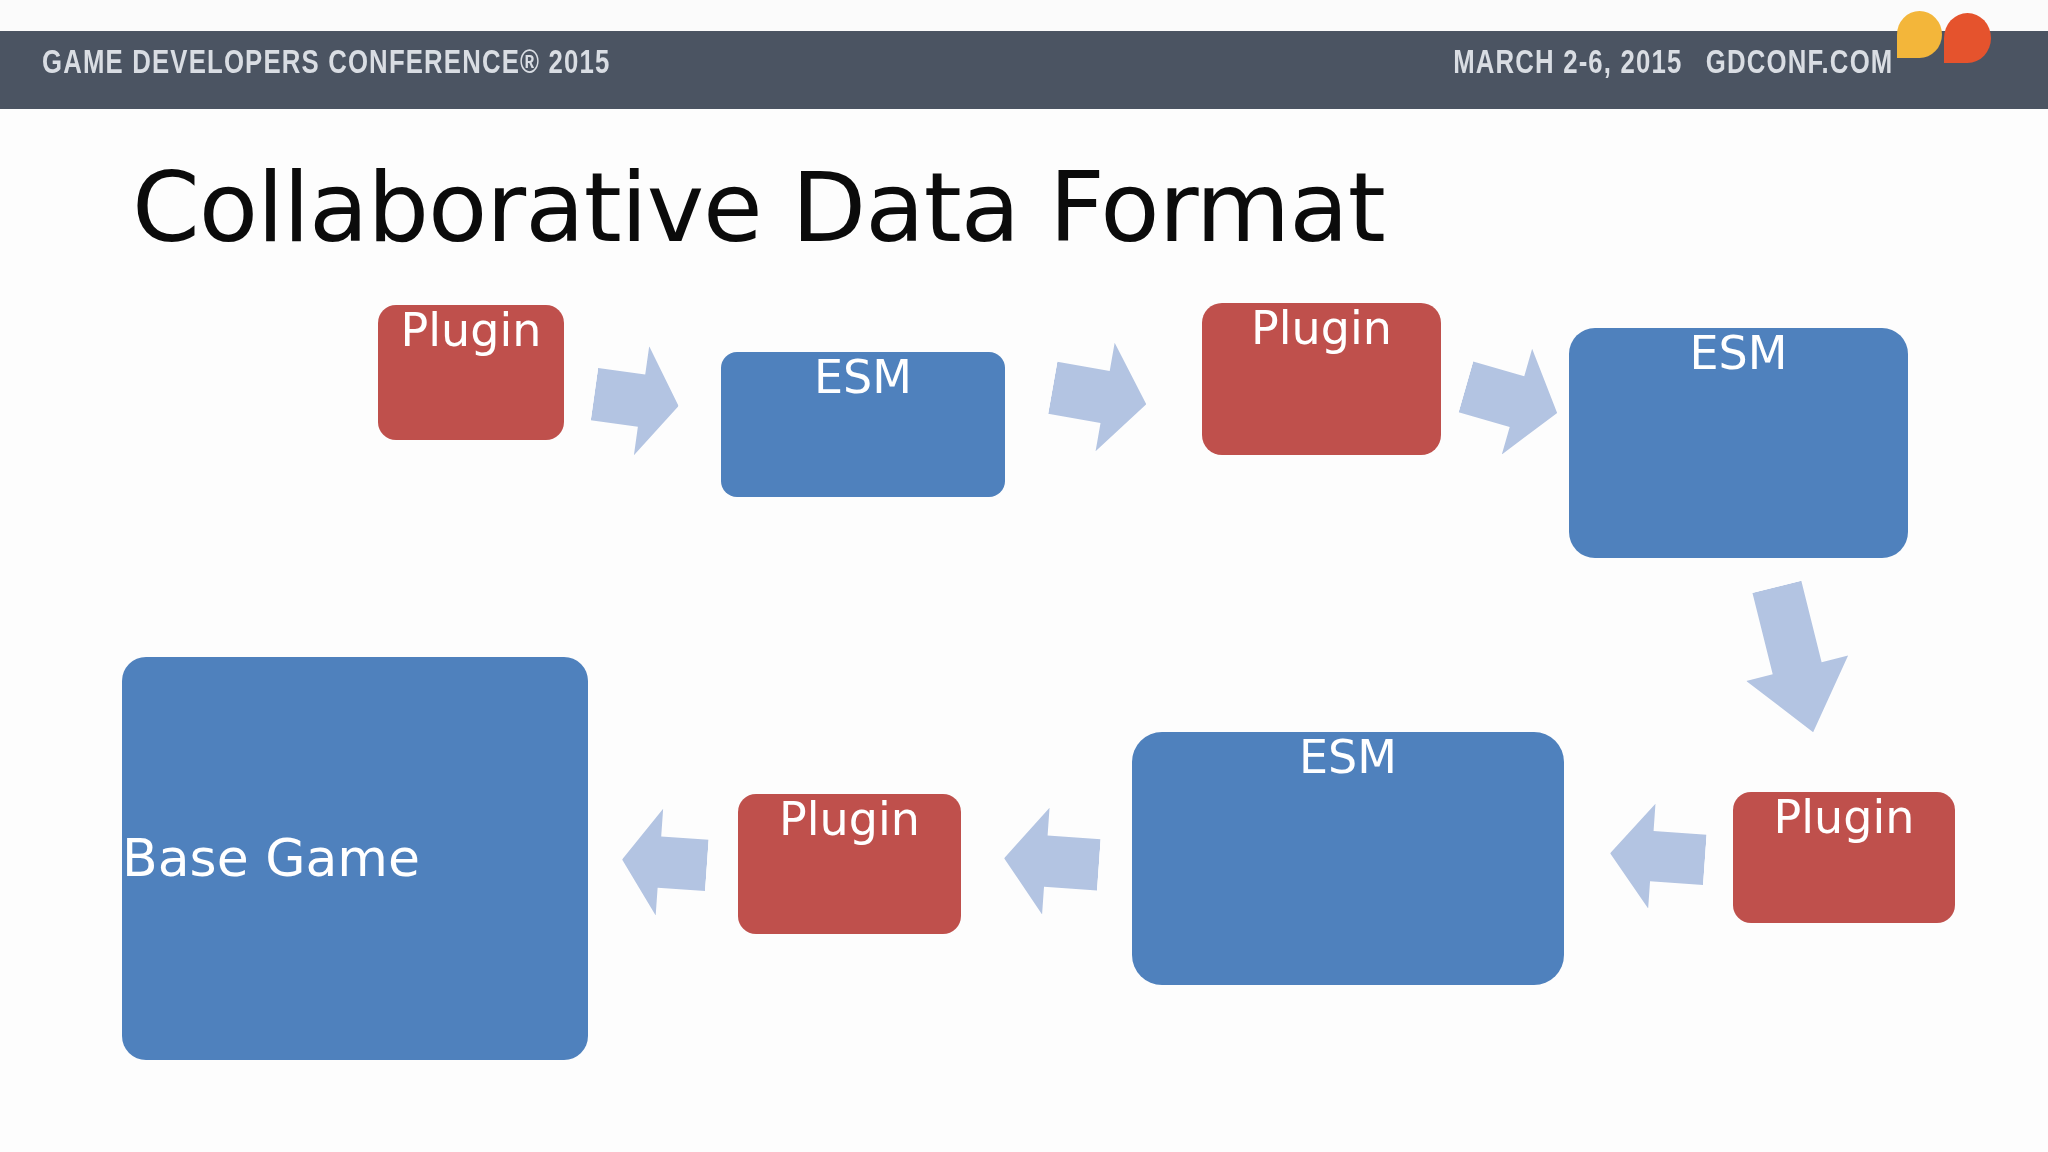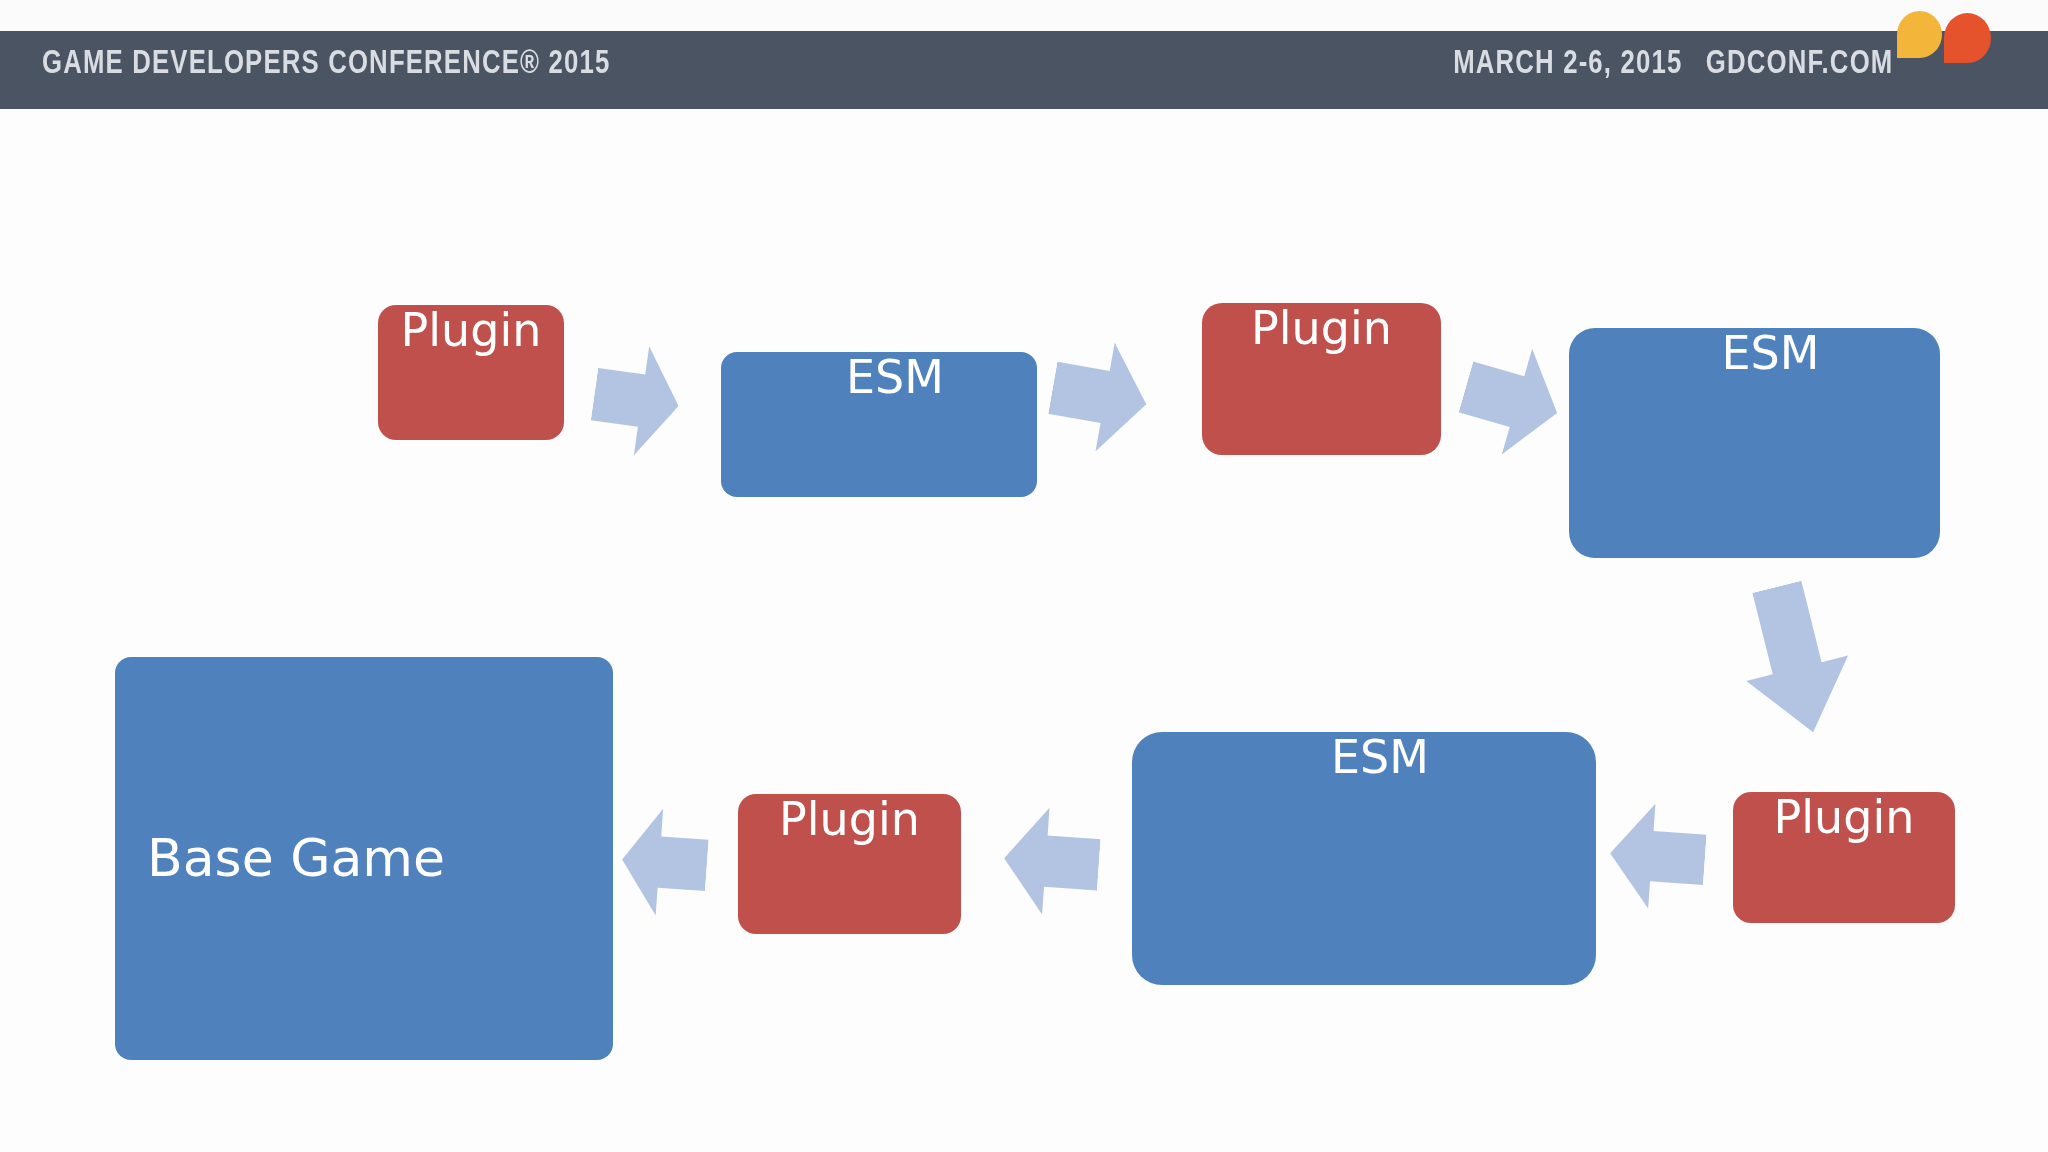--- a/index.html
+++ b/index.html
@@ -49,30 +49,30 @@
     color:var(--title-text,#0b0b0b);
     font-family:"DejaVu Sans",sans-serif;
     letter-spacing:-1px;white-space:nowrap;
   }
   
   .node{
     position:absolute;display:flex;align-items:flex-start;justify-content:center;
     color:var(--box-text,#ffffff);text-align:center;
   }
   .node.plugin{background:var(--plugin-box,#bf504c);}
-  .node.esm{background:var(--esm-box,#4f81bd);padding-left:32px;}
+  .node.esm{background:var(--esm-box,#4f81bd);}
   .node .lbl{font-size:46px;line-height:1.1;}
   .node-plugin-1{left:378px;top:305px;width:186px;height:135px;border-radius:18px;}
   .node-esm-1{left:721px;top:352px;width:284px;height:145px;border-radius:16px;}
   .node-plugin-2{left:1202px;top:303px;width:239px;height:152px;border-radius:20px;}
   .node-esm-2{left:1569px;top:328px;width:339px;height:230px;border-radius:26px;}
   .node-plugin-4{left:1733px;top:792px;width:222px;height:131px;border-radius:18px;}
   .node-esm-3{left:1132px;top:732px;width:432px;height:253px;border-radius:30px;}
   .node-plugin-3{left:738px;top:794px;width:223px;height:140px;border-radius:18px;}
-  .node-base{left:115px;top:657px;width:466px;height:403px;border-radius:16px;flex-direction:column;}
+  .node-base{left:122px;top:657px;width:466px;height:403px;border-radius:24px;flex-direction:column;}
   .node-base .line{font-size:52px;line-height:1.62;}
   
   .arrow{position:absolute;background:var(--arrow,#b3c4e2);}
   .arrow.right{clip-path:polygon(0 26%,56% 26%,56% 0,100% 50%,56% 100%,56% 74%,0 74%);}
   .arrow.left{clip-path:polygon(100% 26%,44% 26%,44% 0,0 50%,44% 100%,44% 74%,100% 74%);}
   .arrow-1{left:594px;top:345px;width:85px;height:110px;transform:rotate(8deg);}
   .arrow-2{left:1052px;top:341px;width:95px;height:110px;transform:rotate(10deg);}
   .arrow-3{left:1464px;top:345px;width:95px;height:110px;transform:rotate(16deg);}
   .arrow-4{left:1720px;top:607px;width:150px;height:105px;transform:rotate(76deg);}
   .arrow-5{left:1610px;top:804px;width:95px;height:105px;transform:rotate(4deg);}
@@ -92,20 +92,21 @@
       <span>MARCH 2-6, 2015</span>
       <span>GDCONF.COM</span>
     </div>
   </div>
 
   <div class="logo">
     <div class="logo-yellow"></div>
     <div class="logo-orange"></div>
   </div>
 
+  <h1 class="title">Collaborative Data Format</h1>
 
   <div class="node plugin node-plugin-1">
     <span class="lbl">Plugin</span>
   </div>
   <div class="arrow right arrow-1"></div>
   <div class="node esm node-esm-1">
     <span class="lbl">ESM</span>
   </div>
   <div class="arrow right arrow-2"></div>
   <div class="node plugin node-plugin-2">

